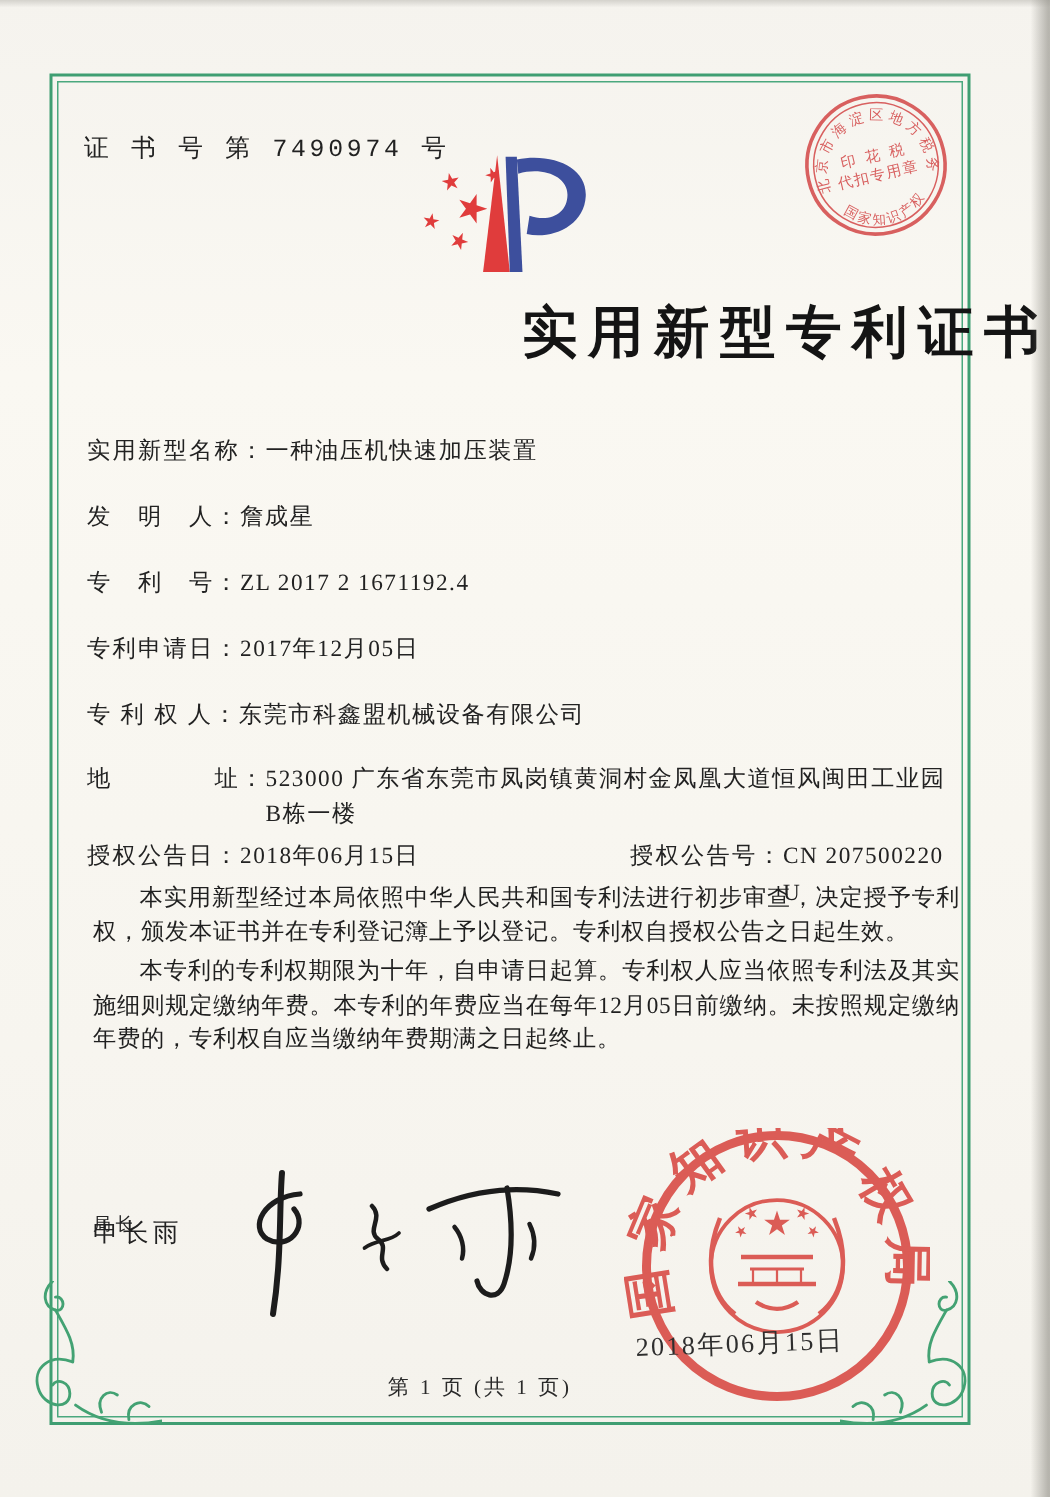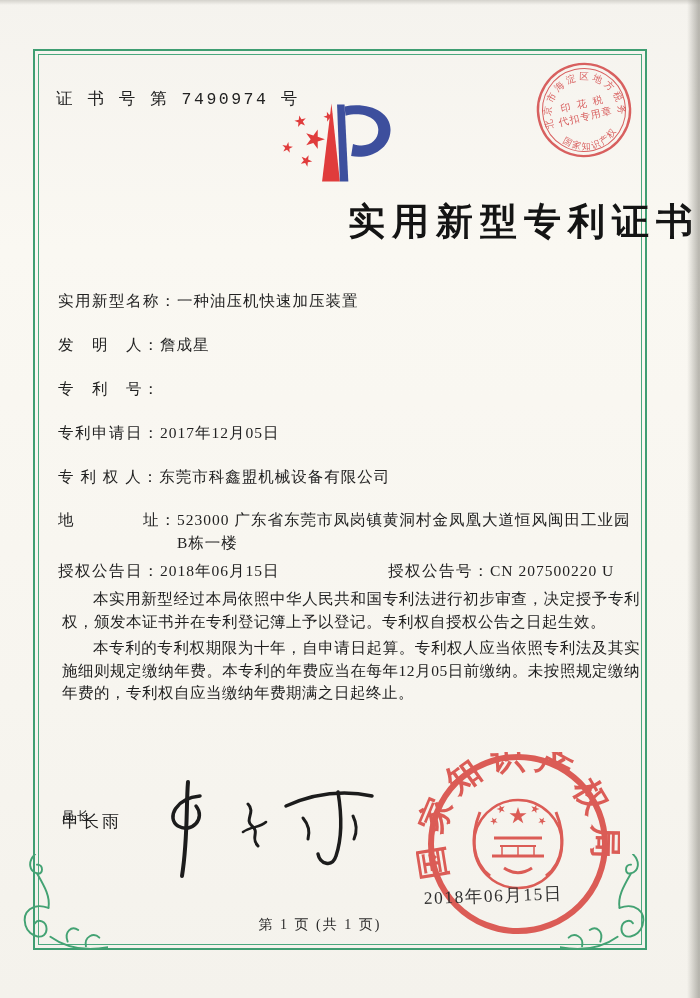--- a/index.html
+++ b/index.html
@@ -24,21 +24,21 @@
   .logo-wrap{position:absolute;left:278px;top:102px;width:150px;height:95px;}
   .doc-title{position:absolute;left:0;top:197px;width:700px;text-align:right;
     font-size:37px;font-weight:700;letter-spacing:7px;color:#141414;}
   
   .fields{position:absolute;left:58px;top:288px;width:584px;font-size:15.5px;color:#222;}
   .frow{display:flex;line-height:25px;margin-bottom:19px;}
   .frow.addr{line-height:23px;margin-bottom:4px;}
   .flabel{white-space:pre;letter-spacing:1.5px;flex:none;}
   .fvalue{letter-spacing:1px;}
   .addr .fvalue{width:462px;}
-  .frow.cols{justify-content:flex-start;}
+  .frow.cols{justify-content:flex-start;gap:32px;}
   .col-left{display:flex;width:330px;flex:none;}
   .col-right{display:flex;flex:1;}
   
   .paras{position:absolute;left:58px;top:584px;width:586px;font-size:15.5px;
     line-height:22.5px;letter-spacing:.5px;text-align:justify;color:#1f1f1f;}
   .paras p{margin:4px;text-indent:2em;}
   
   .sig-title{position:absolute;left:62px;top:808px;font-size:12px;letter-spacing:3px;color:#222;}
   .sig-name{position:absolute;left:62px;top:810px;font-size:17px;letter-spacing:3px;color:#222;}
   .sig-hand{position:absolute;left:148px;top:776px;width:232px;height:106px;}
@@ -90,20 +90,21 @@
     <div class="frow">
       <span class="flabel">实用新型名称：</span>
       <span class="fvalue">一种油压机快速加压装置</span>
     </div>
     <div class="frow">
       <span class="flabel">发　明　人：</span>
       <span class="fvalue">詹成星</span>
     </div>
     <div class="frow">
       <span class="flabel">专　利　号：</span>
+      <span class="fvalue">ZL 2017 2 1671192.4</span>
     </div>
     <div class="frow">
       <span class="flabel">专利申请日：</span>
       <span class="fvalue">2017年12月05日</span>
     </div>
     <div class="frow">
       <span class="flabel">专 利 权 人：</span>
       <span class="fvalue">东莞市科鑫盟机械设备有限公司</span>
     </div>
     <div class="frow addr">

